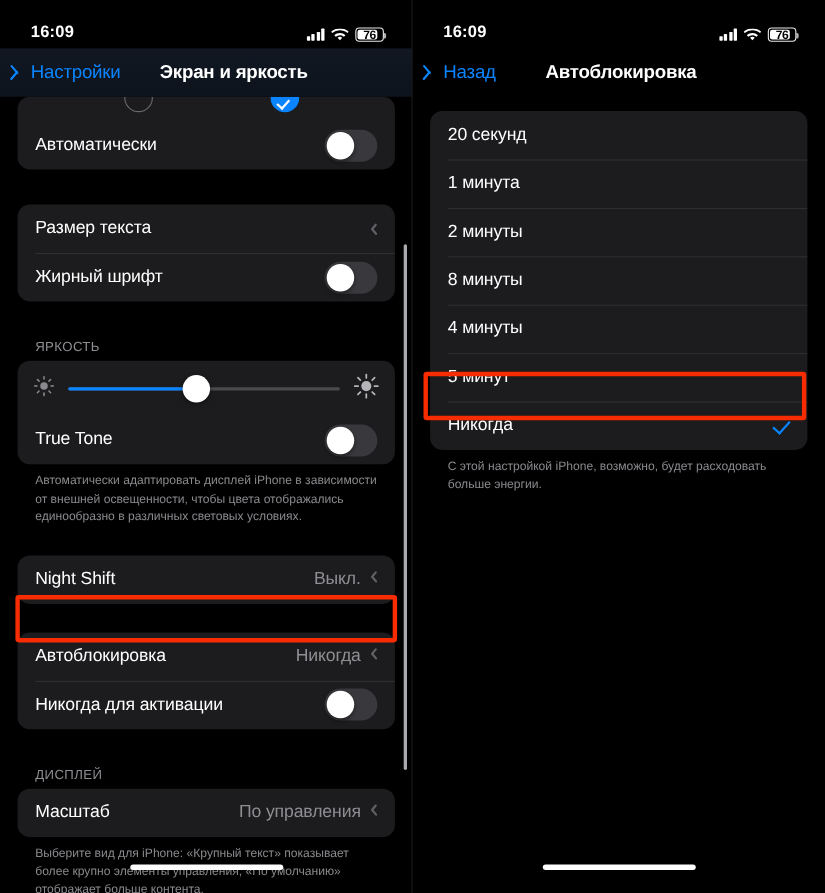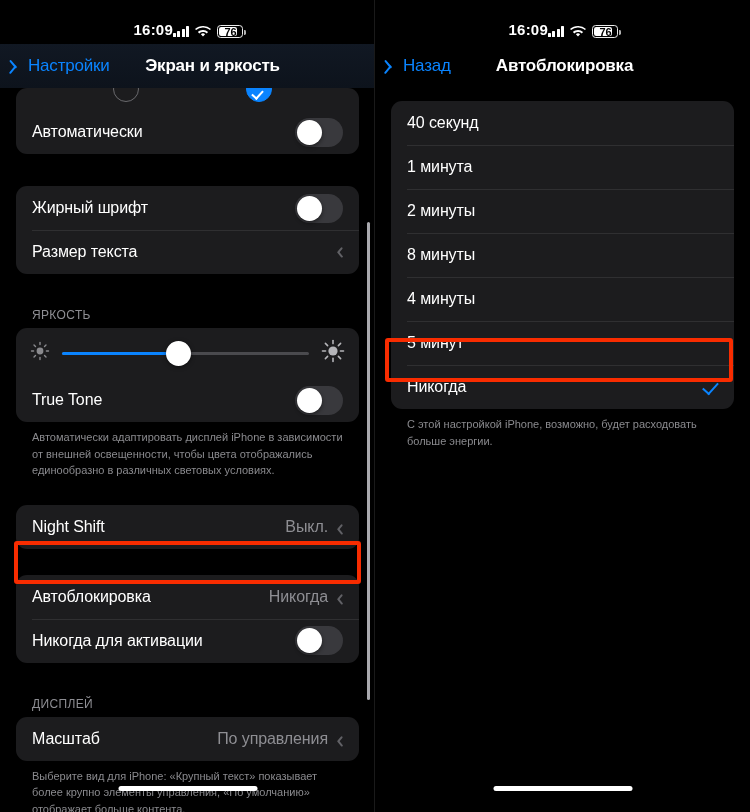--- a/index.html
+++ b/index.html
@@ -10,21 +10,21 @@
     -webkit-font-smoothing:antialiased;
     overflow:hidden;
   }
   .screens{ display:flex; width:750px; height:812px; }
   .phone{ width:375px; height:812px; position:relative; background:#000; overflow:hidden; }
   .phone.left{ }
   .phone.right{ }
 
   
   .statusbar{
-    height:44px; display:flex; align-items:flex-end; justify-content:center;
+    height:44px; display:flex; align-items:flex-end; justify-content:space-between;
     padding:0 26px 6px 28px; position:relative; z-index:5;
   }
   .sb-time{ color:#fff; font-size:15px; font-weight:bold; letter-spacing:.2px; }
   .sb-right{ display:flex; align-items:center; gap:6px; }
   .sig{ display:flex; align-items:flex-end; gap:1.5px; height:11px; }
   .sig i{ width:3px; background:#fff; border-radius:.6px; display:block; }
   .sig i:nth-child(1){ height:4px; }
   .sig i:nth-child(2){ height:6px; }
   .sig i:nth-child(3){ height:8.5px; }
   .sig i:nth-child(4){ height:11px; }
@@ -35,21 +35,21 @@
   .batt:after{ content:""; position:absolute; right:-3.4px; top:4px; width:2px; height:5px;
                background:rgba(255,255,255,.7); border-radius:0 1.4px 1.4px 0; }
   .batt .fill{ position:absolute; left:1px; top:1px; bottom:1px; width:18px; background:#fff; border-radius:2.2px; }
   .batt .num{ position:relative; z-index:2; font-size:11px; font-weight:bold; color:#000; letter-spacing:-.3px; }
 
   
   .navbar{
     height:44px; position:relative; display:flex; align-items:center; z-index:4;
   }
   .navbar.tinted{ background:linear-gradient(180deg,#111823 0%,#0d131c 100%); }
-  .nav-back{ display:flex; align-items:flex-end; gap:5px; padding-left:12px; cursor:pointer; }
+  .nav-back{ display:flex; align-items:flex-start; gap:5px; padding-left:12px; cursor:pointer; }
   .chev-left{ width:11px; height:19px; position:relative; flex:none; }
   .chev-left:before,.chev-left:after{
     content:""; position:absolute; left:3px; width:2.4px; height:9.5px; background:#0A84FF; border-radius:2px;
   }
   .chev-left:before{ top:.5px; transform:rotate(-40deg); transform-origin:bottom center; }
   .chev-left:after{ top:9px; transform:rotate(40deg); transform-origin:top center; }
   .nav-back-label{ color:#0A84FF; font-size:17px; letter-spacing:-.2px; }
   .nav-title{
     position:absolute; left:4px; right:0; text-align:center; color:#fff;
     font-size:17px; font-weight:bold; letter-spacing:-.2px; pointer-events:none;
@@ -60,21 +60,21 @@
   .content{ position:absolute; top:88px; left:0; right:0; bottom:0; }
   .group{ margin:0 16px; background:#1C1C1E; border-radius:11px; overflow:hidden; }
   .row{
     display:flex; align-items:center; justify-content:space-between;
     height:44px; padding:0 16px; position:relative;
   }
   .row + .row:before{
     content:""; position:absolute; left:16px; right:0; top:0; height:1px; background:#2F2F31;
   }
   .row-label{ color:#fff; font-size:16px; letter-spacing:-.1px; }
-  .row-right{ display:flex; align-items:flex-end; gap:7px; }
+  .row-right{ display:flex; align-items:flex-start; gap:7px; }
   .row-value{ color:#8E8E93; font-size:16px; letter-spacing:-.1px; }
   .chev{ width:8px; height:13px; position:relative; flex:none; opacity:.85; }
   .chev:before,.chev:after{
     content:""; position:absolute; left:2px; width:1.9px; height:6.6px; background:#6E6E73; border-radius:2px;
   }
   .chev:before{ top:0; transform:rotate(40deg); transform-origin:bottom center; }
   .chev:after{ top:6px; transform:rotate(-40deg); transform-origin:top center; }
 
   
   .toggle{ width:48px; height:29px; border-radius:15px; background:#39393D; position:relative; flex:none; }
@@ -184,30 +184,30 @@
           <span class="toggle">
               <span class="knob"></span>
             </span>
         </div>
       </div>
 
       <div class="gap-l"></div>
 
       <div class="group">
         <div class="row">
+          <span class="row-label">Размер текста</span>
+          <span class="row-right">
+            <span class="chev"></span>
+          </span>
+        </div>
+        <div class="row">
           <span class="row-label">Жирный шрифт</span>
           <span class="toggle">
               <span class="knob"></span>
             </span>
-        </div>
-        <div class="row">
-          <span class="row-label">Размер текста</span>
-          <span class="row-right">
-            <span class="chev"></span>
-          </span>
         </div>
       </div>
 
       <div class="gap-m"></div>
 
       <div class="sec-header">ЯРКОСТЬ</div>
       <div class="group">
         <div class="slider-row">
           <span class="sun">
             <svg width="20" height="20" viewBox="0 0 20 20">
@@ -333,21 +333,21 @@
         <span class="chev-left"></span>
         <span class="nav-back-label">Назад</span>
       </div>
       <div class="nav-title">Автоблокировка</div>
     </div>
 
     <div class="content">
       <div class="gap-s" style="height:13px;"></div>
       <div class="group">
         <div class="row">
-          <span class="row-label">40 секунд</span>
+          <span class="row-label">20 секунд</span>
         </div>
         <div class="row">
           <span class="row-label">1 минута</span>
         </div>
         <div class="row">
           <span class="row-label">2 минуты</span>
         </div>
         <div class="row">
           <span class="row-label">8 минуты</span>
         </div>

